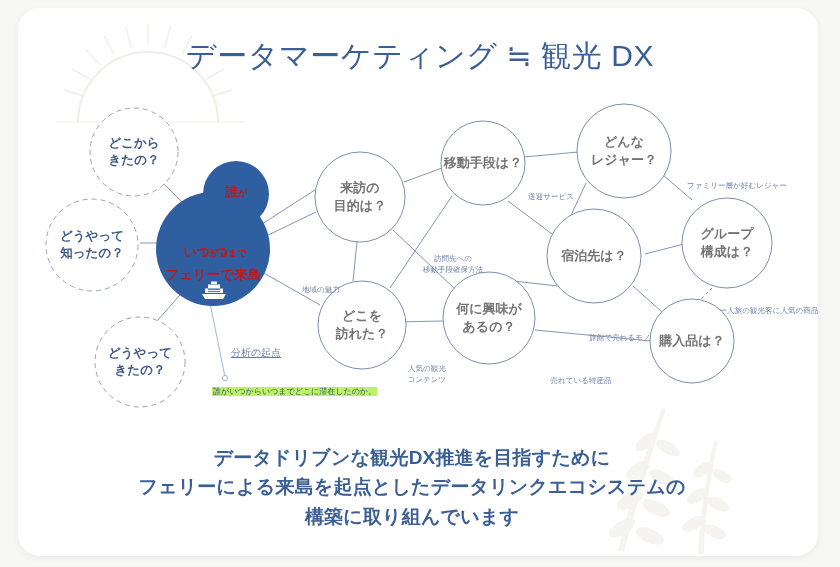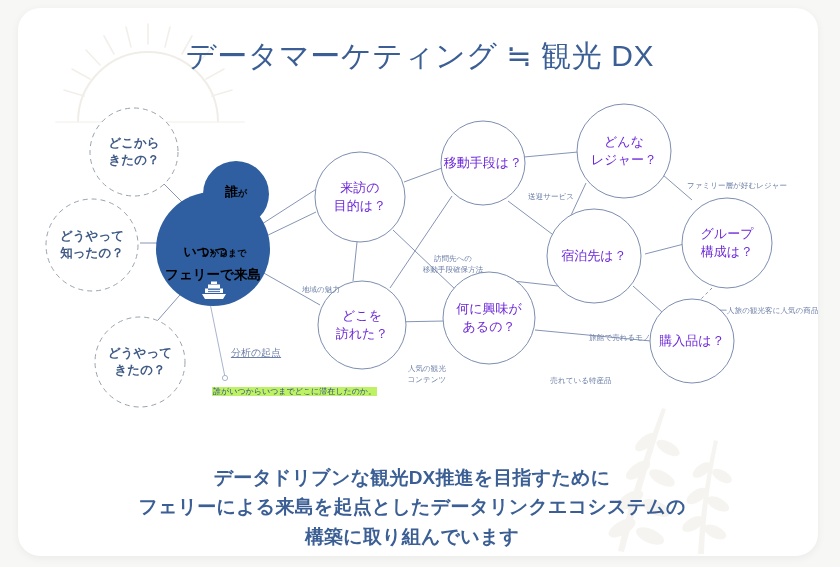--- a/index.html
+++ b/index.html
@@ -29,36 +29,36 @@
     font-size:30px;letter-spacing:.02em;color:#3b5f94;font-weight:400;
     white-space:nowrap;
   }
 
   
   .diagram{position:absolute;left:0;top:0;width:840px;height:567px;}
 
   
   .nodeLabel{
     position:absolute;transform:translate(-50%,-50%);
-    text-align:center;color:#6d28d9;font-weight:normal;
+    text-align:center;color:#737373;font-weight:bold;
     font-size:13px;line-height:1.35;white-space:nowrap;
   }
   .nodeLabel.dash{color:#3f5a86;font-weight:bold;font-size:12.5px;}
 
   
   .edgeLabel{
     position:absolute;transform:translate(-50%,-50%);
     text-align:center;color:#6b7ea6;font-size:7.5px;line-height:1.45;
     white-space:nowrap;letter-spacing:.01em;margin-top:28px;
   }
 
   
   .hubText{
     position:absolute;transform:translate(-50%,-50%);
-    color:#000000;font-weight:bold;white-space:nowrap;text-align:center;
+    color:#b91c1c;font-weight:bold;white-space:nowrap;text-align:center;
   }
   .hub-who{font-size:13px;}
   .hub-who small{font-size:9px;font-weight:bold;}
   .hub-from{font-size:13px;margin-top:20px;}
   .hub-from small{font-size:9px;}
   .hub-to{font-size:13px;}
   .hub-to small{font-size:9px;}
   .hub-ferry{font-size:13.5px;}
 
   
@@ -71,21 +71,20 @@
     position:absolute;left:212px;top:386px;
     font-size:8px;line-height:1.6;color:#2f4f87;white-space:nowrap;
   }
   .annoBox span{background:#bef264;padding:0 1px;}
 
   
   .statement{
     position:absolute;left:0;right:16px;top:443px;text-align:center;
     color:#3b5f94;font-weight:bold;font-size:19px;line-height:1.55;
     letter-spacing:.01em;
-    margin-top:20px;
   }
   .statement div{white-space:nowrap;}
 </style>
 </head>
 <body>
 
 <div id="stage">
   <div class="card">
 
     <svg class="deco deco-sun" viewBox="0 0 200 110">

